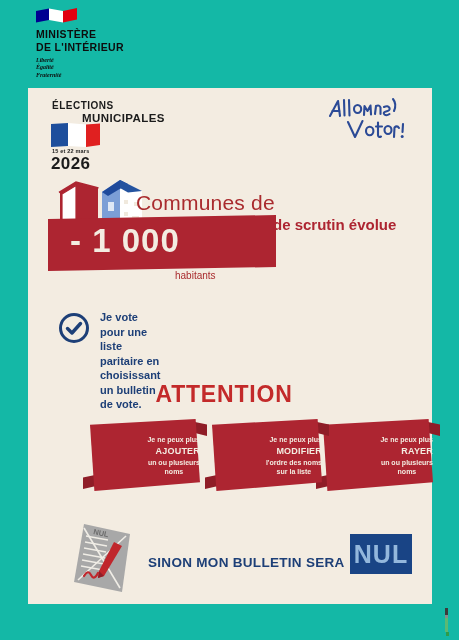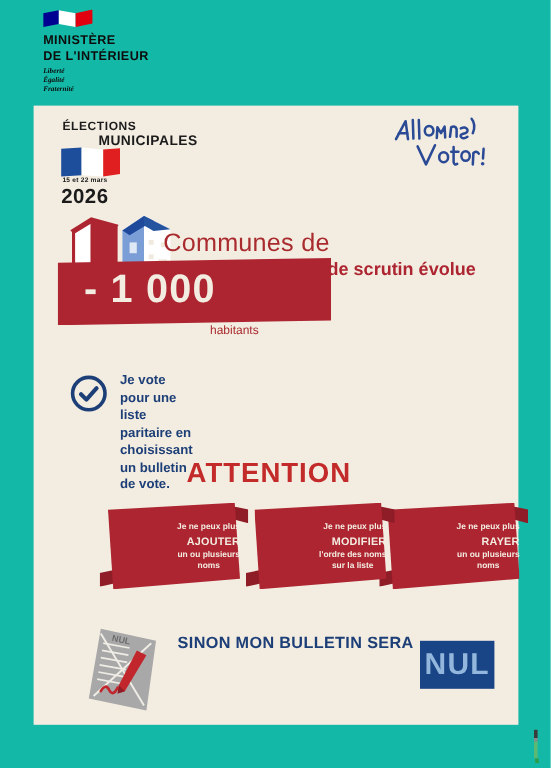--- a/index.html
+++ b/index.html
@@ -129,21 +129,21 @@
     display: flex; flex-direction: column; align-items: flex-end; justify-content: center;
     color: #f3ece1; text-align: center; line-height: 11px;
   }
   .rb-a { font-size: 7px; font-weight: 700; }
   .rb-b { font-size: 9px; font-weight: 800; letter-spacing: .2px; margin: 1px 0; }
   .rb-c { font-size: 7px; font-weight: 700; line-height: 9.5px; }
 
   
   .ballot { position: absolute; left: 42px; top: 432px; width: 70px; height: 76px; }
   .sinon {
-    position: absolute; left: 120px; top: 440px;
+    position: absolute; left: 120px; top: 467px;
     font-size: 13.5px; font-weight: 800; letter-spacing: .3px;
     color: #1d3f77;
   }
   .nulbox {
     position: absolute; left: 322px; top: 446px;
     width: 62px; height: 40px;
     background: #194485;
     display: flex; align-items: center; justify-content: center;
   }
   .nulbox span {

